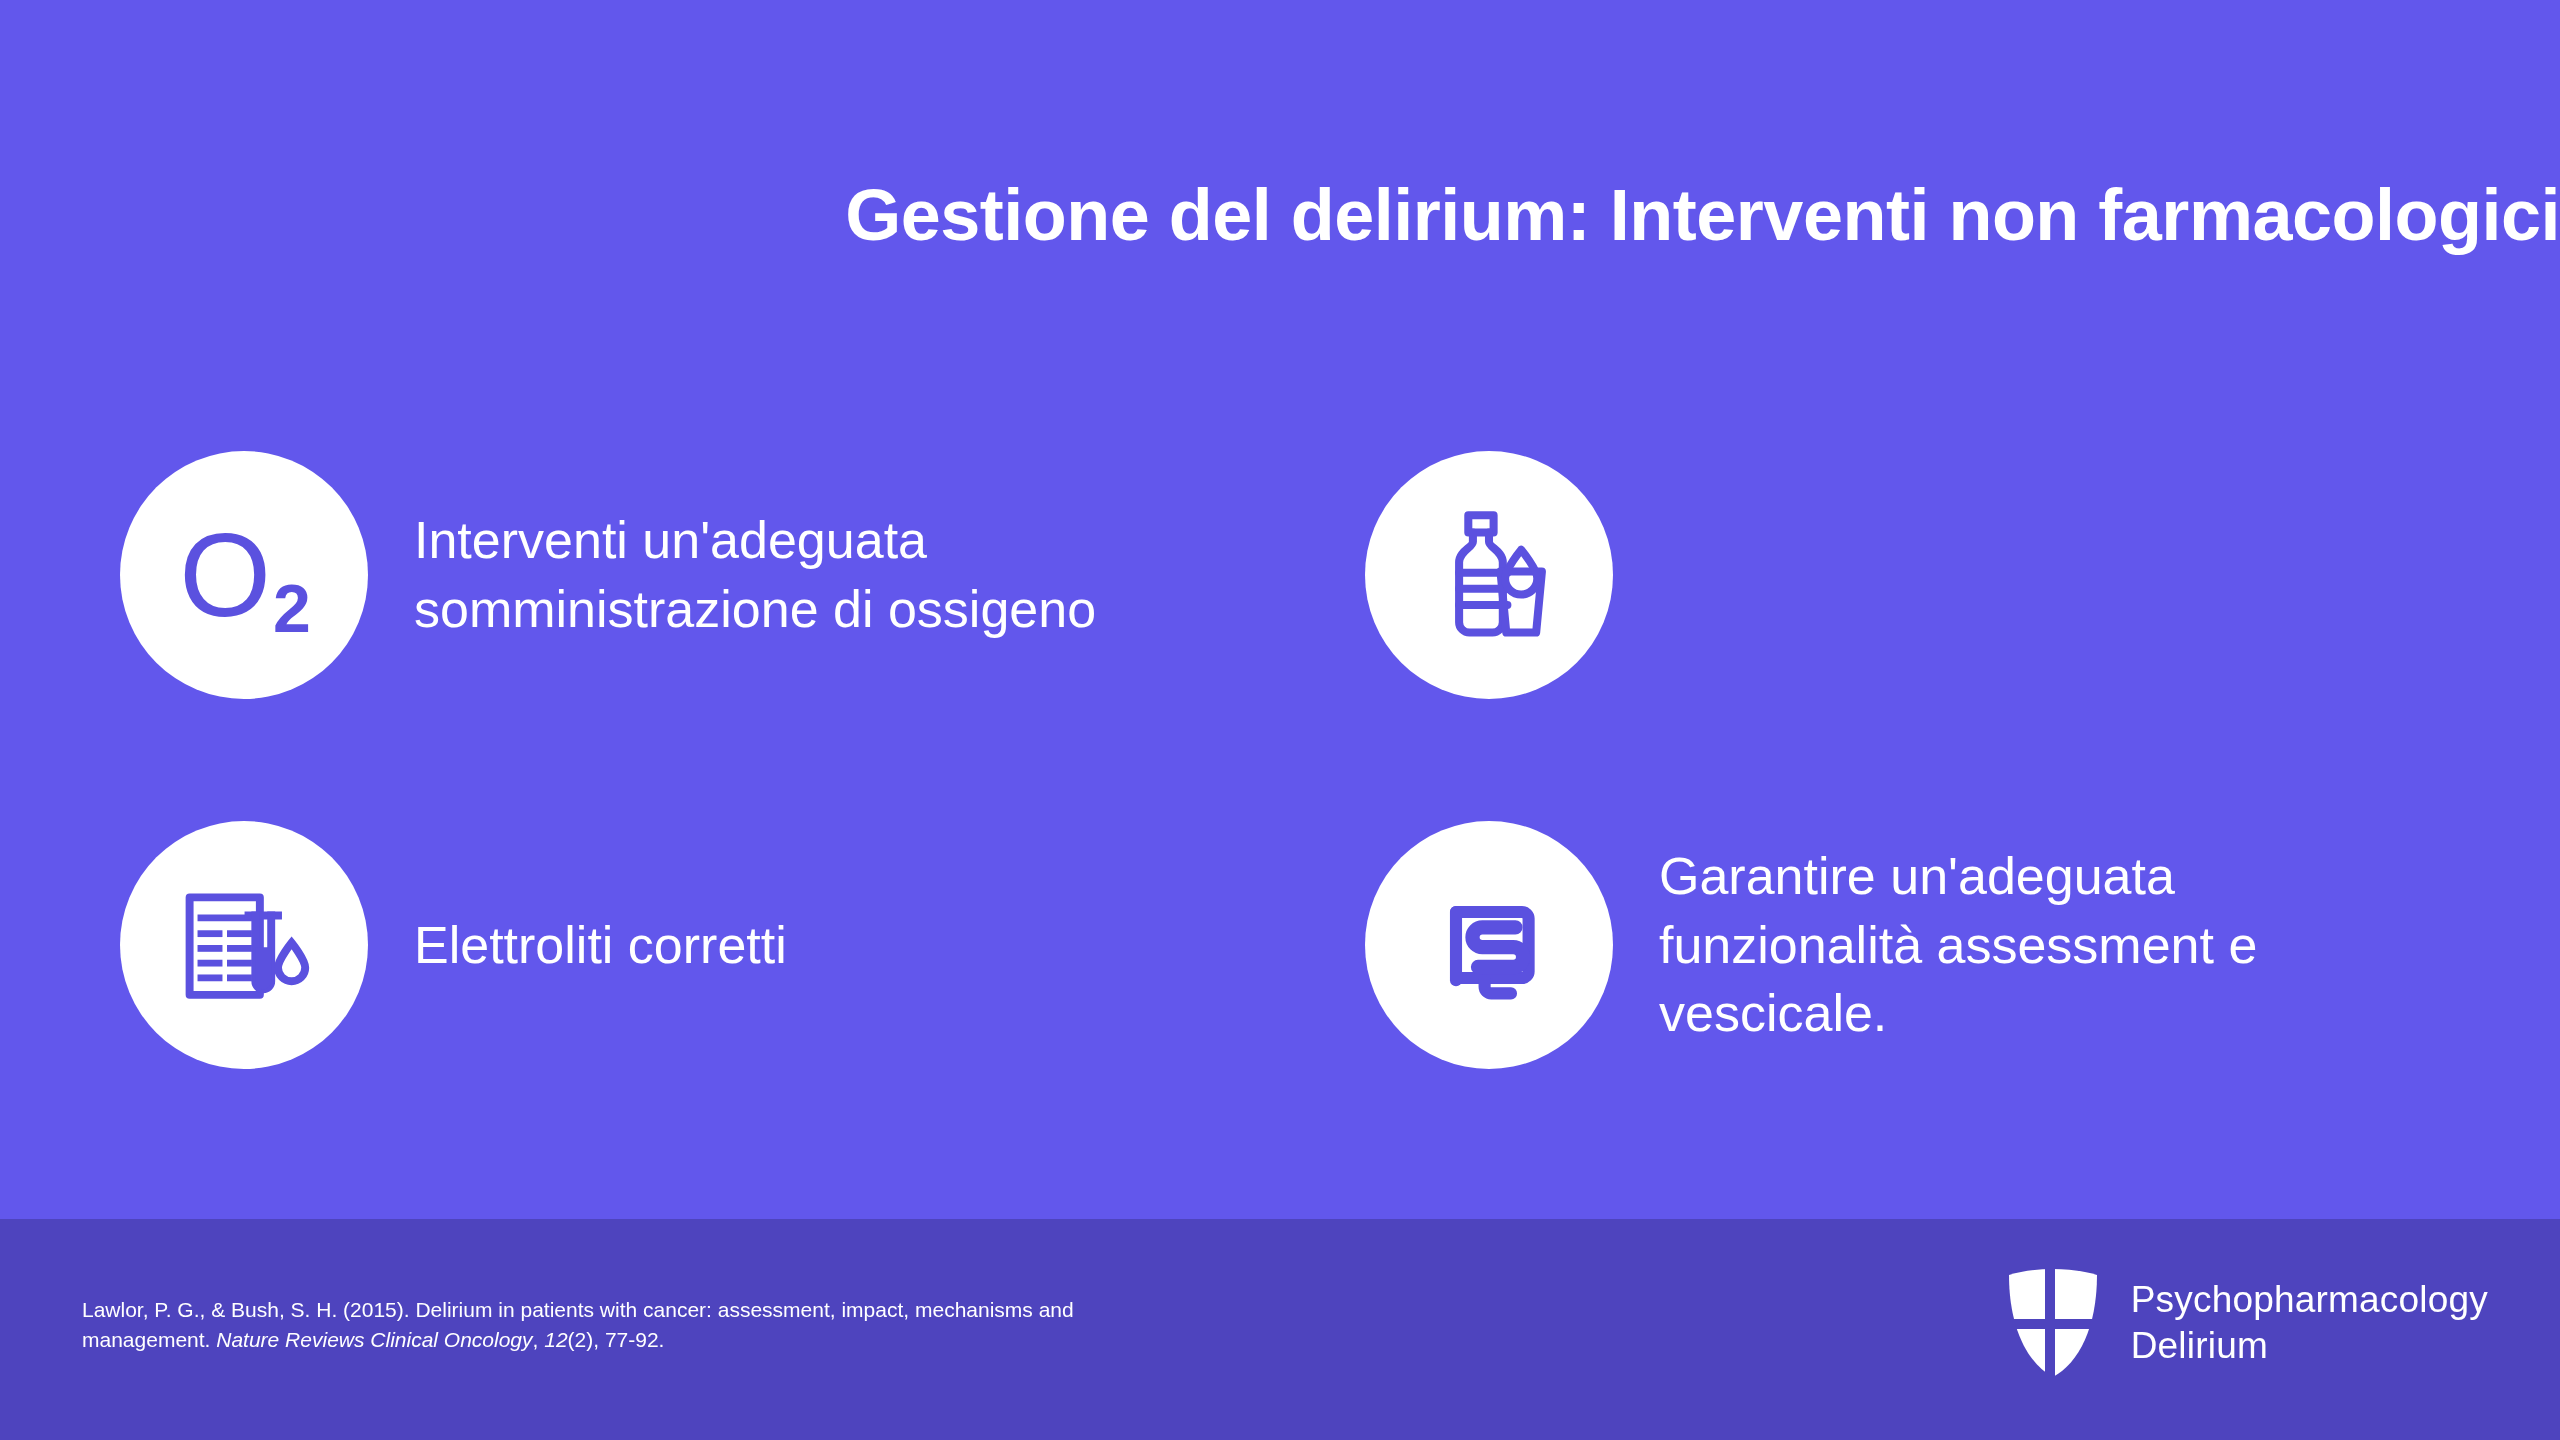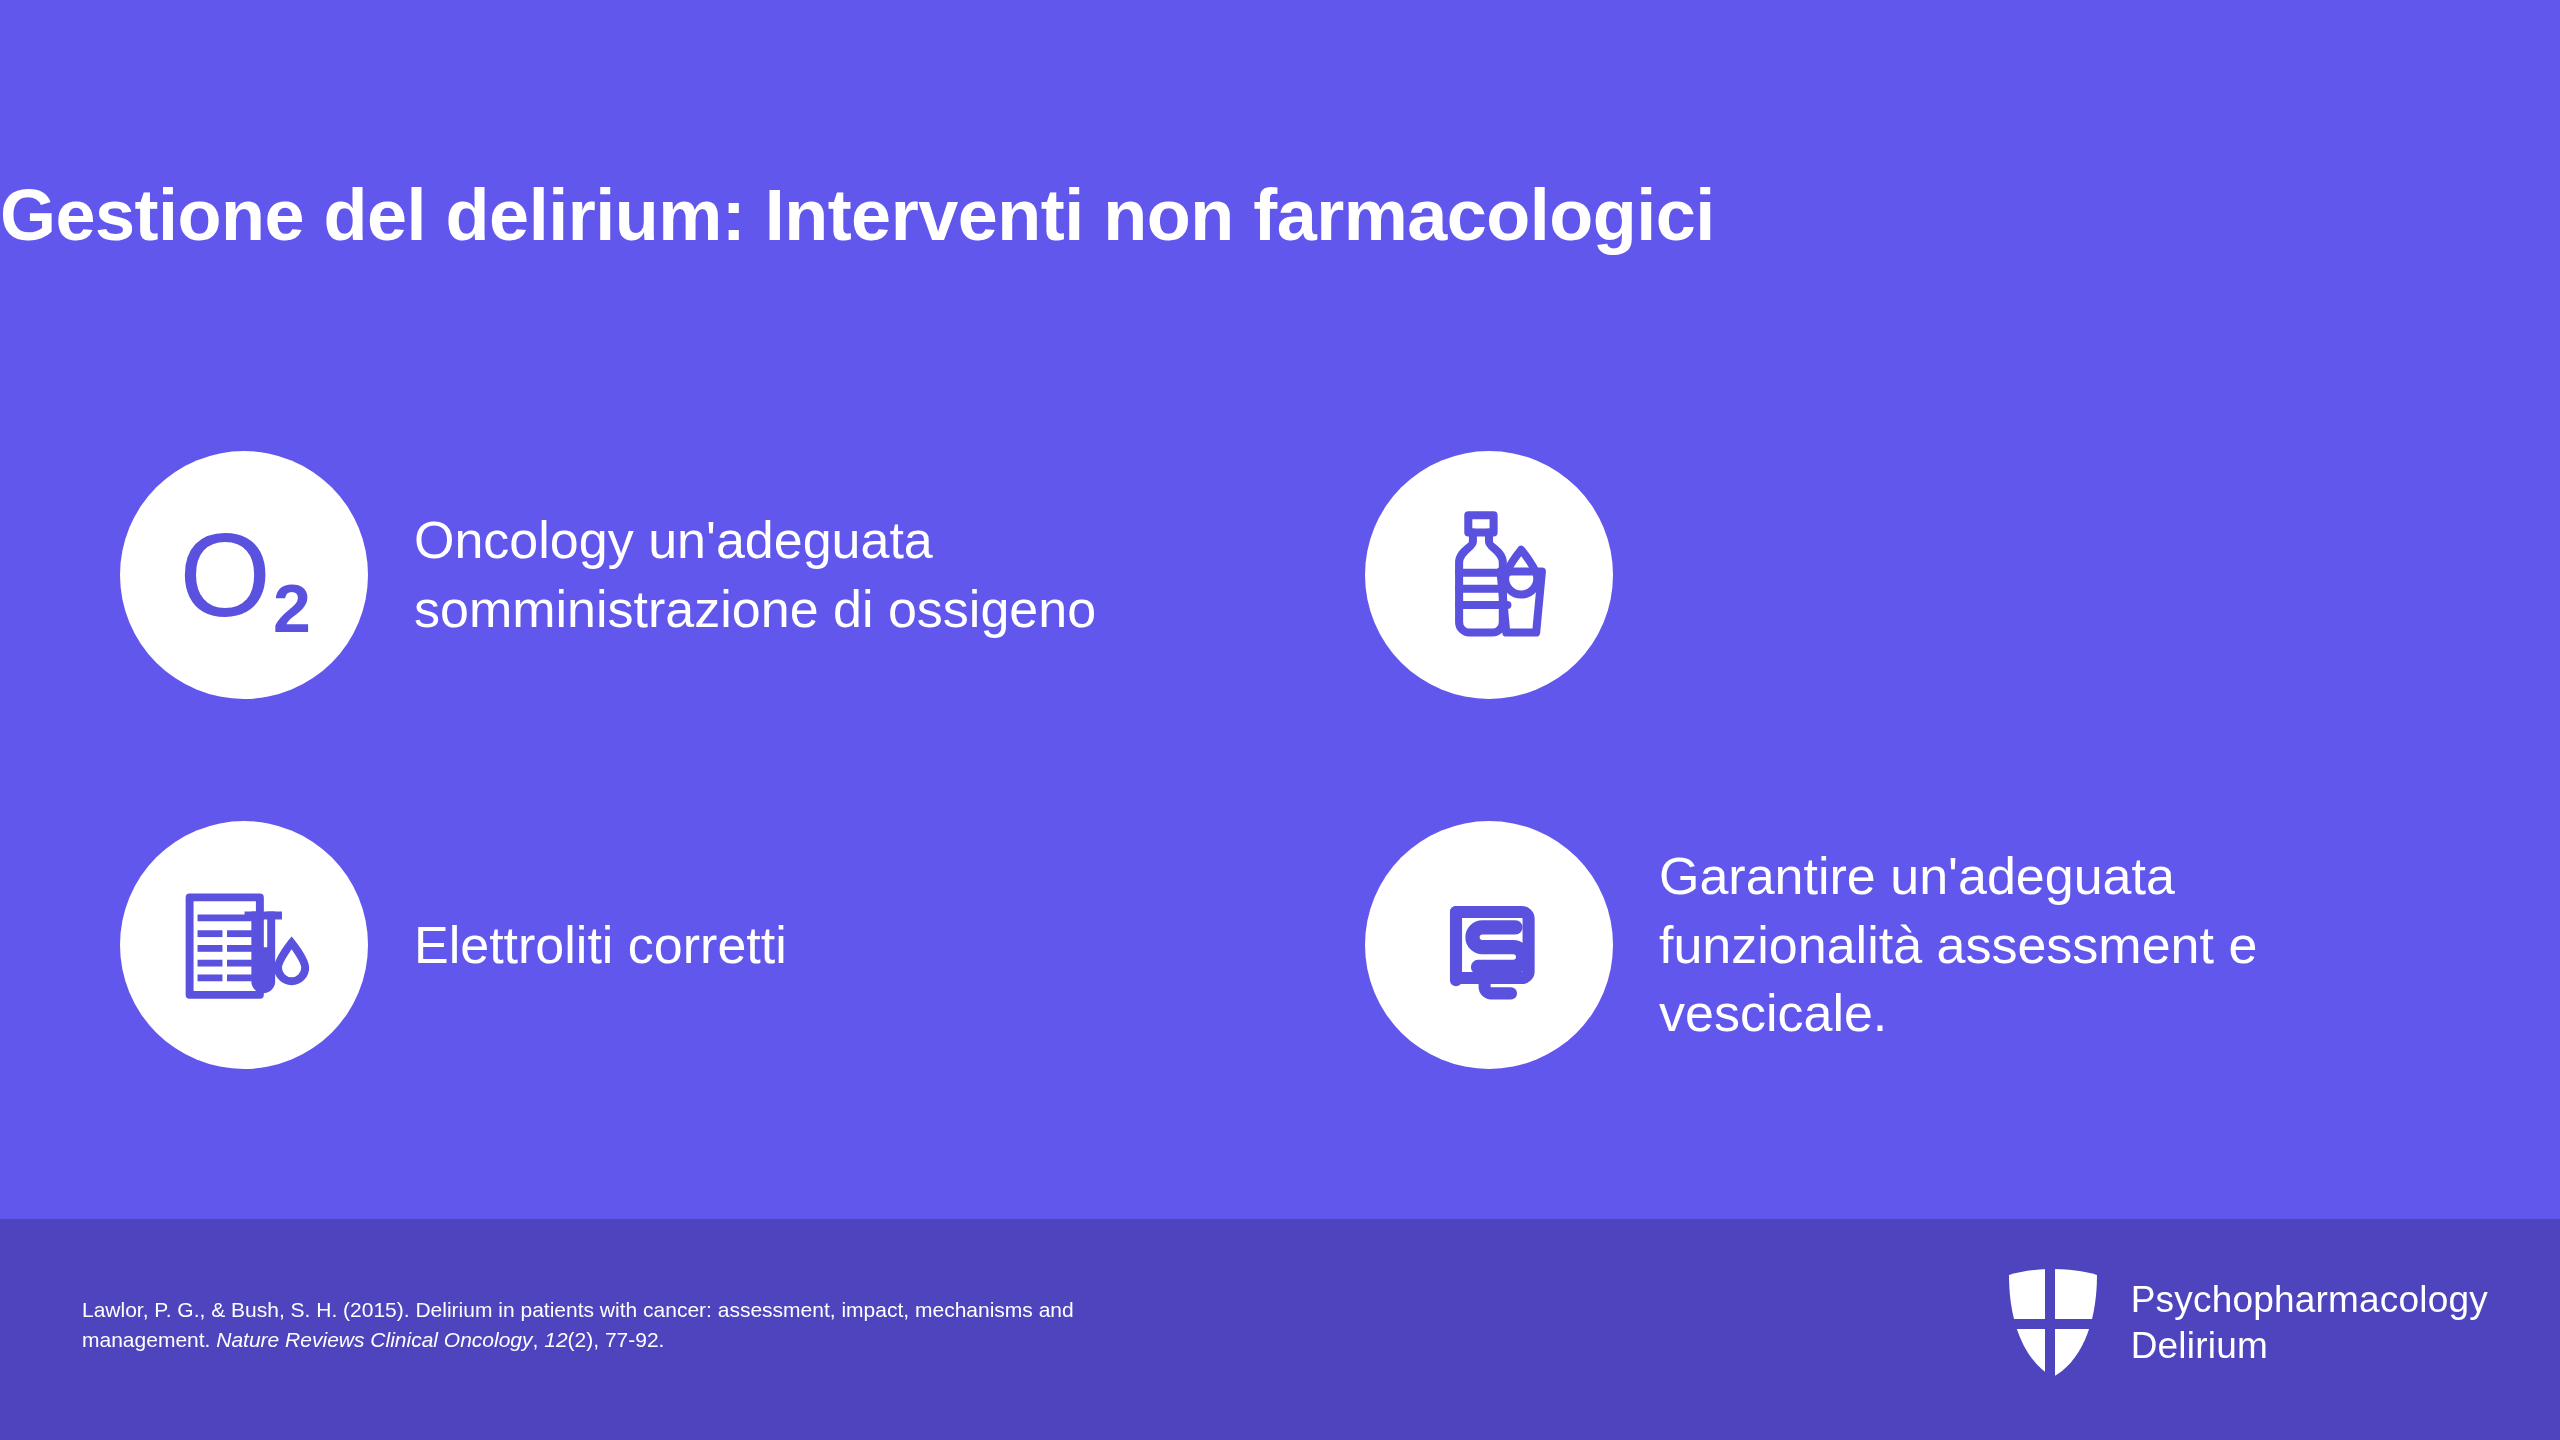--- a/index.html
+++ b/index.html
@@ -17,21 +17,21 @@
     font-family: "Liberation Sans", sans-serif;
     -webkit-font-smoothing: antialiased;
   }
 
   
   #title {
     position: absolute;
     left: 0;
     top: 128px;
     width: 2560px;
-    text-align: left;
+    text-align: right;
     color: #ffffff;
     font-family: "Liberation Sans", sans-serif;
     font-size: 72px;
     font-weight: bold;
     letter-spacing: -0.5px;
     line-height: 1.1;
     white-space: nowrap;
   }
 
   
@@ -137,21 +137,21 @@
 
   <div id="grid">
 
     <div class="item">
       <div class="badge">
         <span class="o2">
             <span>O</span>
             <span class="sub">2</span>
           </span>
       </div>
-      <div class="item-text">Oncology un'adeguata somministrazione di ossigeno</div>
+      <div class="item-text">Interventi un'adeguata somministrazione di ossigeno</div>
     </div>
 
     <div class="item">
       <div class="badge">
         <svg width="138" height="138" viewBox="0 0 120 120" fill="none">
           <g stroke="#5b51df" stroke-width="7" fill="none" stroke-linejoin="round" stroke-linecap="round">
 
             <rect x="42" y="8" width="22" height="15"></rect>
 
             <path d="M46 23 v8 c0 5 -12 8 -12 18 v52 c0 5 4 9 9 9 h20 c5 0 9 -4 9 -9 v-52 c0 -10 -12 -13 -12 -18 v-8"></path>

